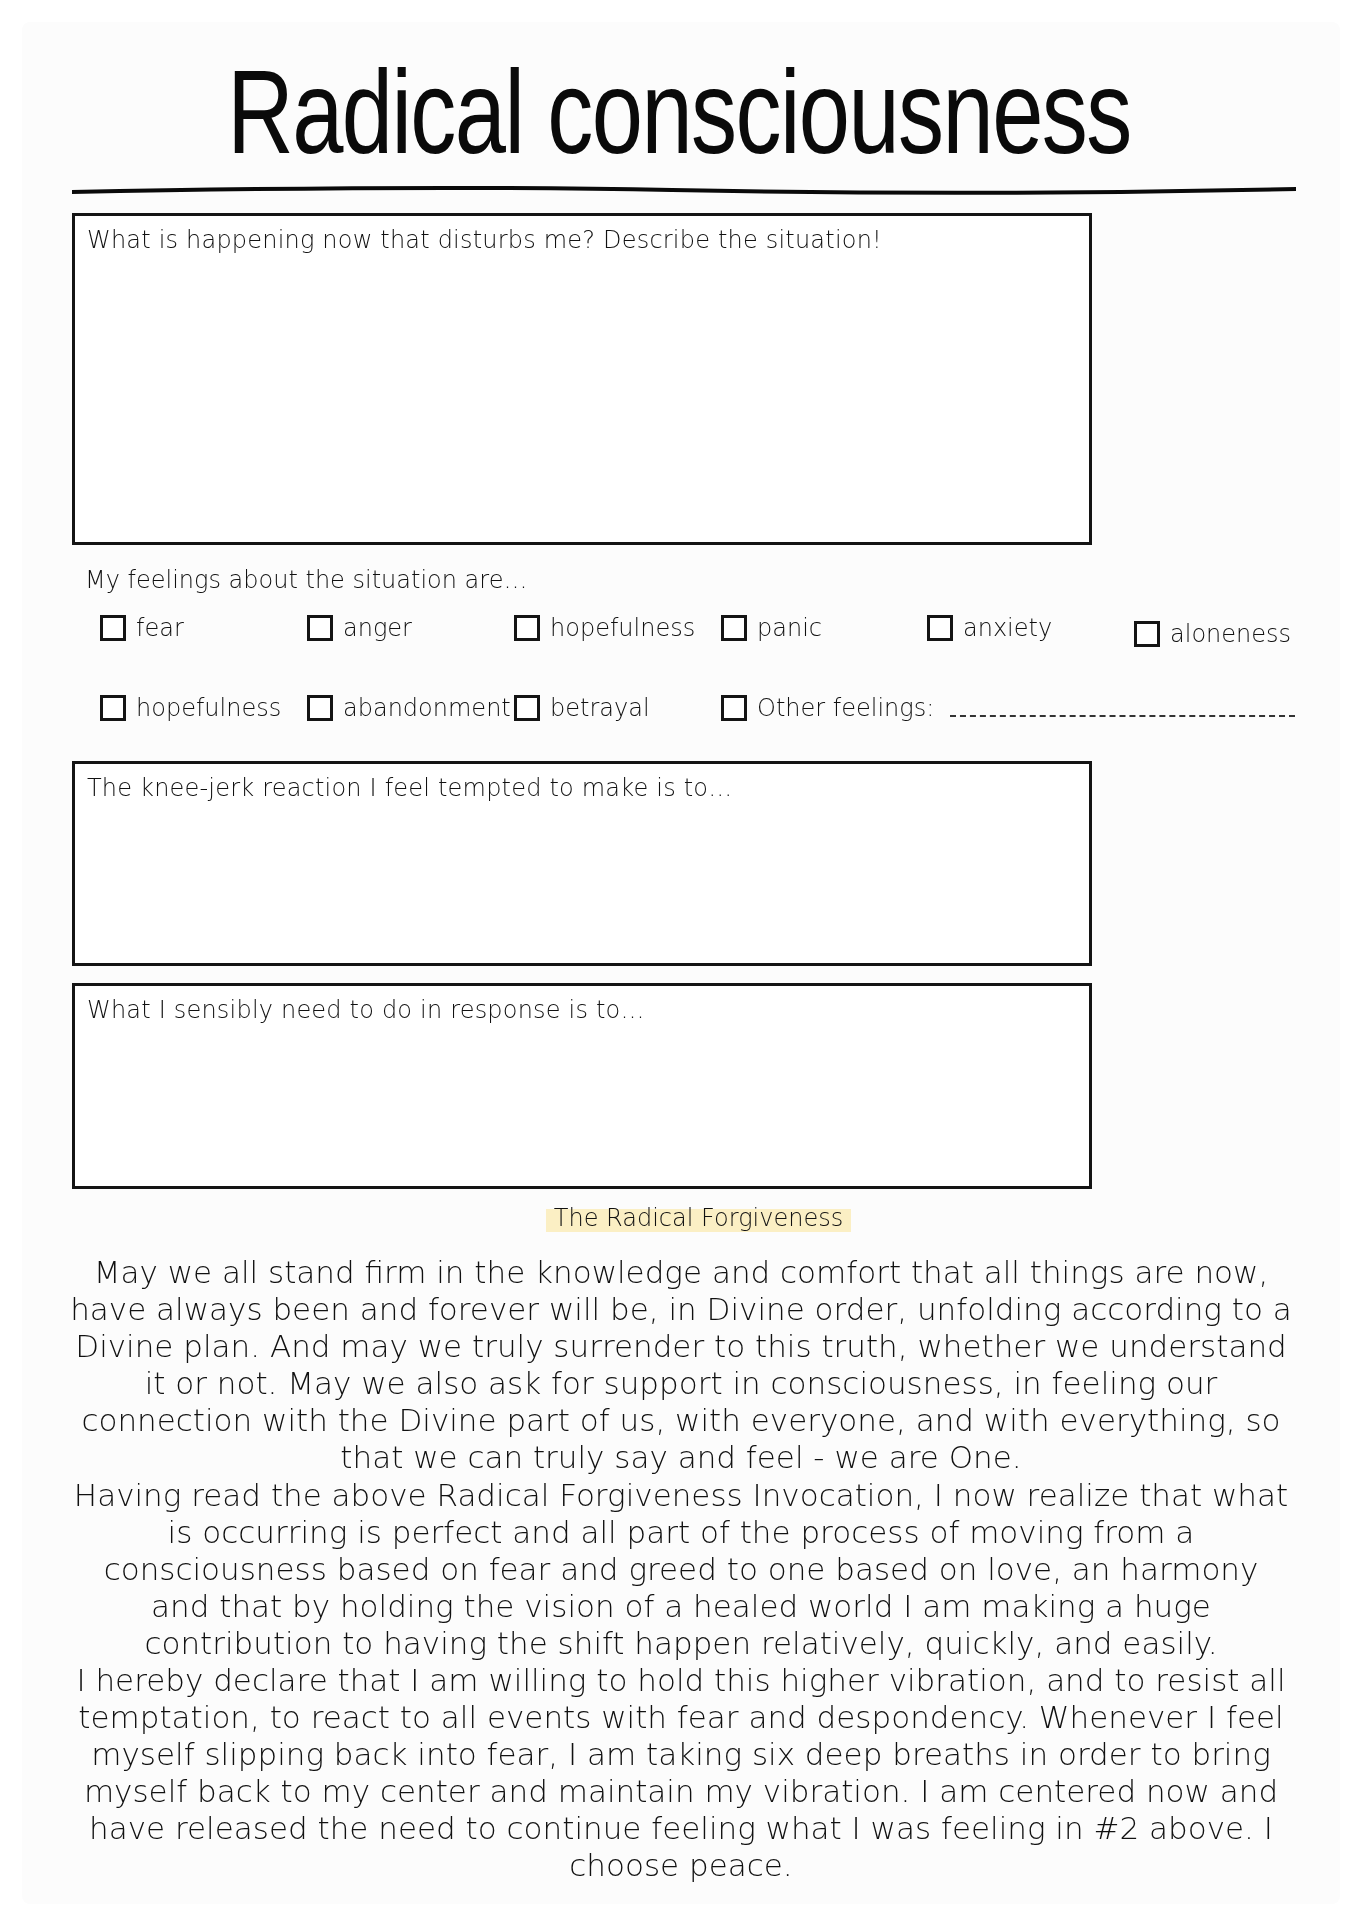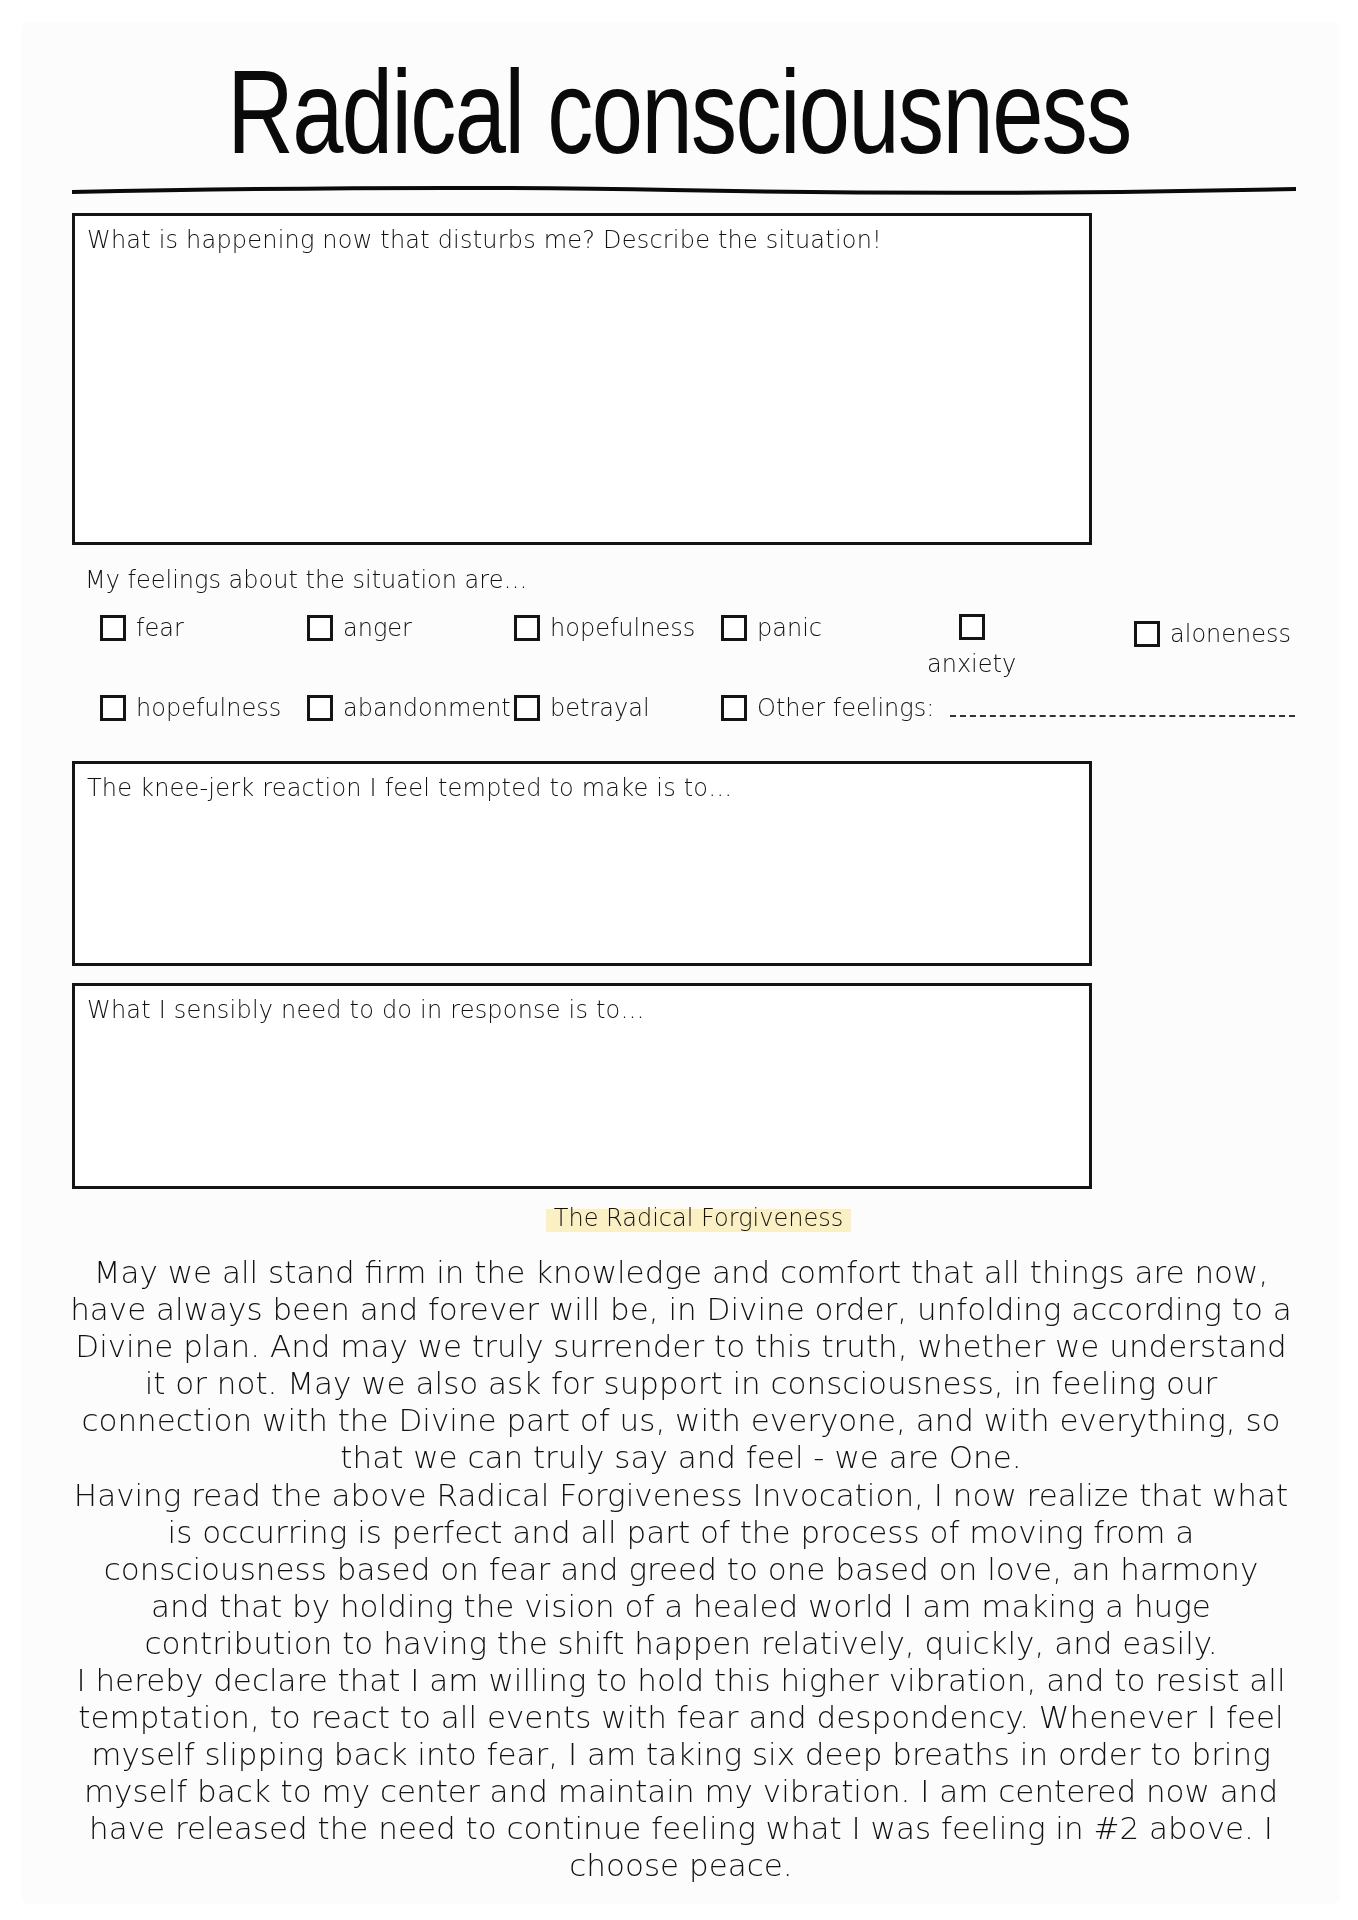--- a/index.html
+++ b/index.html
@@ -158,21 +158,21 @@
   <span>anger</span>
 </div>
 <div class="cb" style="left:514px; top:614px;">
   <span class="square"></span>
   <span>hopefulness</span>
 </div>
 <div class="cb" style="left:721px; top:614px;">
   <span class="square"></span>
   <span>panic</span>
 </div>
-<div class="cb" style="left:927px; top:614px;flex-direction:column;">
+<div class="cb" style="left:927px; top:614px;">
   <span class="square"></span>
   <span>anxiety</span>
 </div>
 <div class="cb" style="left:1134px; top:620px;">
   <span class="square"></span>
   <span>aloneness</span>
 </div>
 
 <div class="cb" style="left:100px; top:694px;">
   <span class="square"></span>

